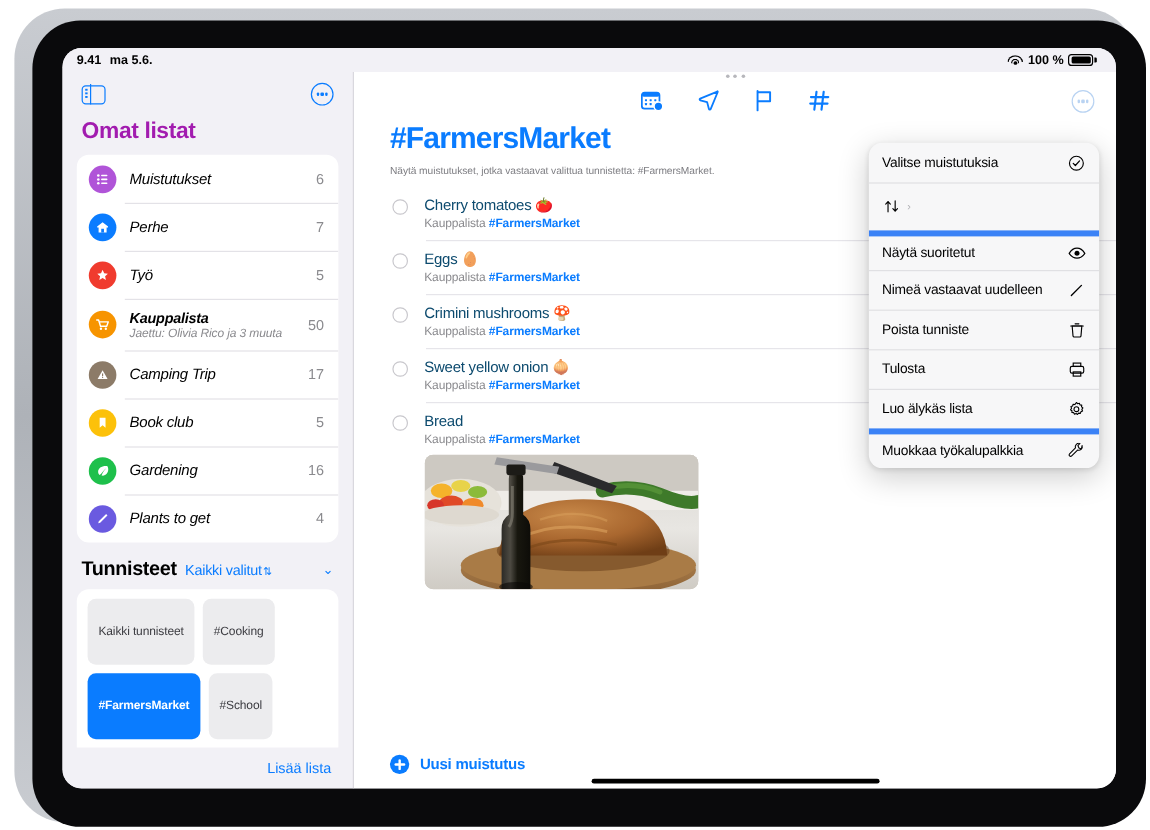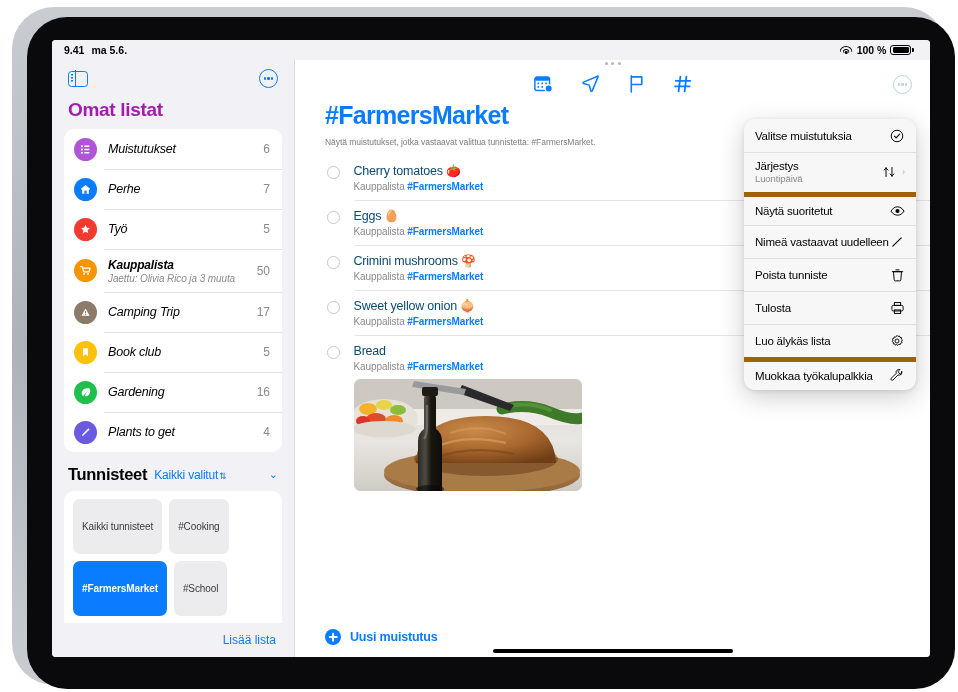--- a/index.html
+++ b/index.html
@@ -18,21 +18,21 @@
     padding:3px;
   }
   #device-bezel{
     position:absolute; left:15px; top:10px; width:928px; height:672px;
     background:#0a0a0c;
     border-radius:40px;
   }
   #screen{
     position:absolute; left:40px; top:33px; width:878px; height:617px;
     background:#f2f1f6;
-    border-radius:4px;
+    border-radius:16px;
     overflow:hidden;
     display:flex;
     flex-direction:column;
   }
 
   
   #status-bar{
     height:20px; flex:0 0 20px;
     display:flex; align-items:center;
     padding:0 16px 0 12px;
@@ -196,33 +196,33 @@
   .plus-circle::after{ width:1.9px;height:8.5px; }
   #new-reminder-label{ font-size:12.5px; color:#0a7cff; font-weight:bold; letter-spacing:-0.2px; }
 
   #home-indicator{
     position:absolute; bottom:4px; left:50%; transform:translateX(-50%);
     width:240px; height:4px; border-radius:3px; background:#000;
   }
 
   
   #context-menu{
-    position:absolute; right:14px; top:59px; width:172px;
+    position:absolute; right:14px; top:59px; width:192px;
     background:#f7f7f8; border-radius:11px;
     box-shadow:0 7px 26px rgba(0,0,0,0.20), 0 1px 4px rgba(0,0,0,0.10);
     overflow:hidden; z-index:40;
   }
   .menu-item{
     display:flex; align-items:center; padding:0 11px; min-height:33px;
     position:relative; cursor:pointer;
   }
   .menu-item + .menu-item::before{
     content:""; position:absolute; left:0; right:0; top:0; height:0.5px; background:#e0e0e3;
   }
-  .menu-item.group-gap{ border-top:5px solid #a16207; }
+  .menu-item.group-gap{ border-top:5px solid #3b82f6; }
   .menu-item.group-gap::before{ display:none; }
   .menu-label{ flex:1; font-size:11.5px; color:#000; letter-spacing:-0.2px; }
   .menu-sub{ font-size:9.5px; color:#8a8a8e; margin-top:1px; letter-spacing:-0.1px; }
   .menu-item.two-line{ min-height:40px; }
   .menu-icon{ width:16px; display:flex; align-items:center; justify-content:center; color:#000; }
   .menu-chevron{ font-size:9px; color:#b0b0b4; margin-left:5px; }
 </style>
 </head>
 <body>
 
@@ -566,24 +566,20 @@
             <div class="menu-label">Valitse muistutuksia</div>
             <div class="menu-icon">
               <svg width="14" height="14" viewBox="0 0 16 16">
                   <circle cx="8" cy="8" r="6.6" fill="none" stroke="#000" stroke-width="1.1"></circle>
                   <path d="M5 8.2 7 10.2l4-4.4" stroke="#000" stroke-width="1.2" fill="none" stroke-linecap="round" stroke-linejoin="round"></path>
                 </svg>
             </div>
           </div>
 
           <div class="menu-item two-line">
-            <div class="menu-label">
-              <div>Järjestys</div>
-              <div class="menu-sub">Luontipäivä</div>
-            </div>
             <div class="menu-icon">
               <svg width="14" height="14" viewBox="0 0 16 16">
                   <path d="M4.6 13.2V3.4M4.6 3.4 2.4 5.8M4.6 3.4 6.8 5.8" stroke="#000" stroke-width="1.1" fill="none" stroke-linecap="round" stroke-linejoin="round"></path>
                   <path d="M11.4 2.8v9.8M11.4 12.6l2.2-2.4M11.4 12.6 9.2 10.2" stroke="#000" stroke-width="1.1" fill="none" stroke-linecap="round" stroke-linejoin="round"></path>
                 </svg>
             </div>
             <div class="menu-chevron">›</div>
           </div>
 
           <div class="menu-item group-gap">

